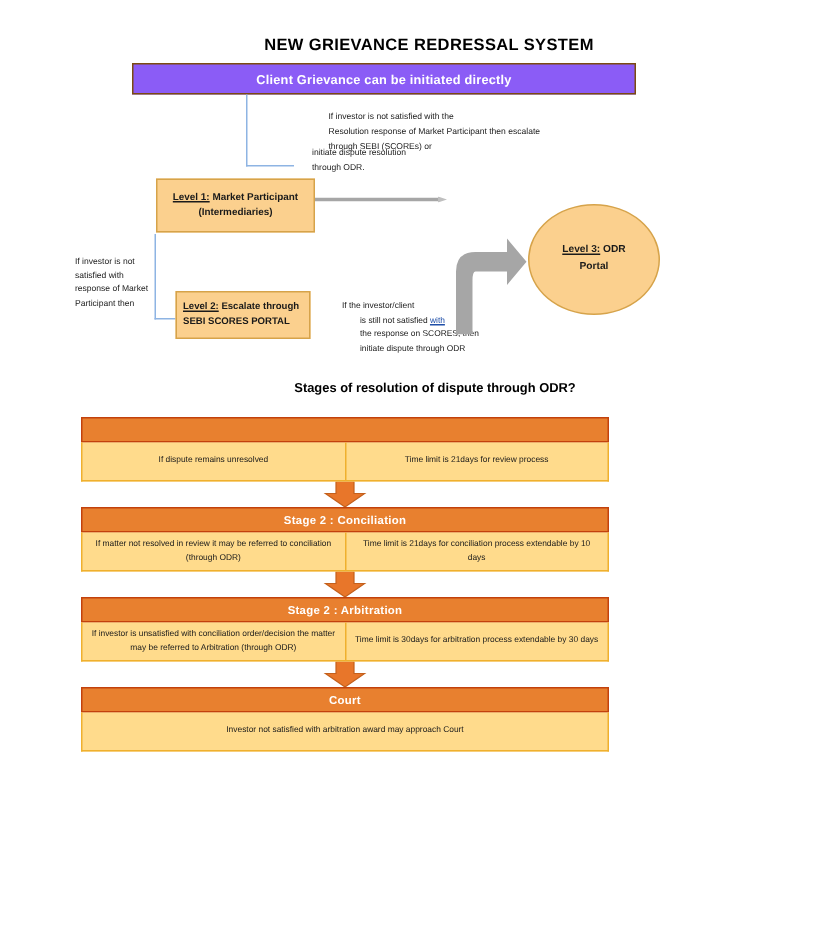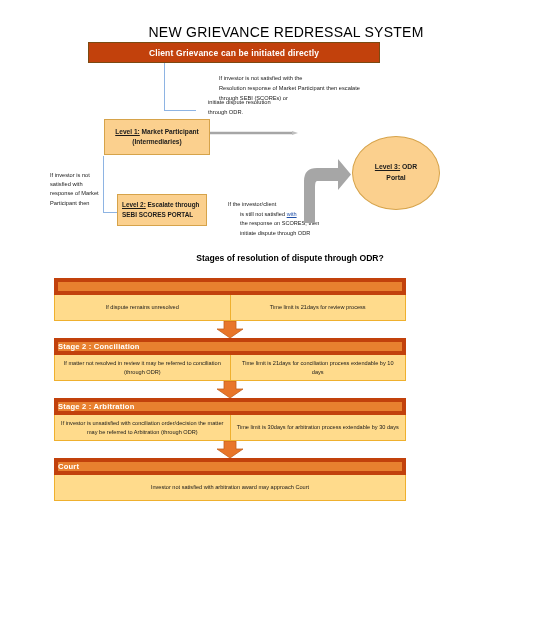--- a/index.html
+++ b/index.html
@@ -20,30 +20,30 @@
   .canvas {
     position: absolute;
     inset: 0;
   }
   .abs { position: absolute; }
 
   
   #main-title {
     left: 0; right: 0; top: 24px;
     text-align: center;
-    font-size: 14px;
-    font-weight: normal;
+    font-size: 11px;
+    font-weight: bold;
     letter-spacing: 0.25px;
     color: #000;
     margin-left: 12px;
   }
   #client-grievance-bar {
     left: 88px; top: 42px;
-    width: 292px; height: 21px;
-    background: #c2410c;
+    width: 336px; height: 21px;
+    background: #8b5cf6;
     border: 1px solid #7B4A12;
     box-sizing: border-box;
     display: flex; align-items: center; justify-content: center;
     color: #ffffff;
     font-size: 8.5px;
     font-weight: bold;
     letter-spacing: 0.15px;
   }
 
   
@@ -143,23 +143,23 @@
     padding-left: 20px;
   }
 
   #stages-wrap {
     left: 54px; top: 278px; width: 352px;
   }
   .stage-block { position: relative; margin-bottom: 0; }
   .stage-header {
     height: 17px;
     background: #E8802F;
-    border: 4px solid #c2410c;
-    box-sizing: border-box;
-    display: flex; align-items: center; 
+    border: 1px solid #c2410c;
+    box-sizing: border-box;
+    display: flex; align-items: center; justify-content: center;
     color: #ffffff;
     font-size: 7.6px; font-weight: bold;
     letter-spacing: 0.2px;
   }
   .stage-body {
     display: flex;
     background: #FFDB8C;
     border: 1px solid #EFB02E;
     border-top: none;
     box-sizing: border-box;

